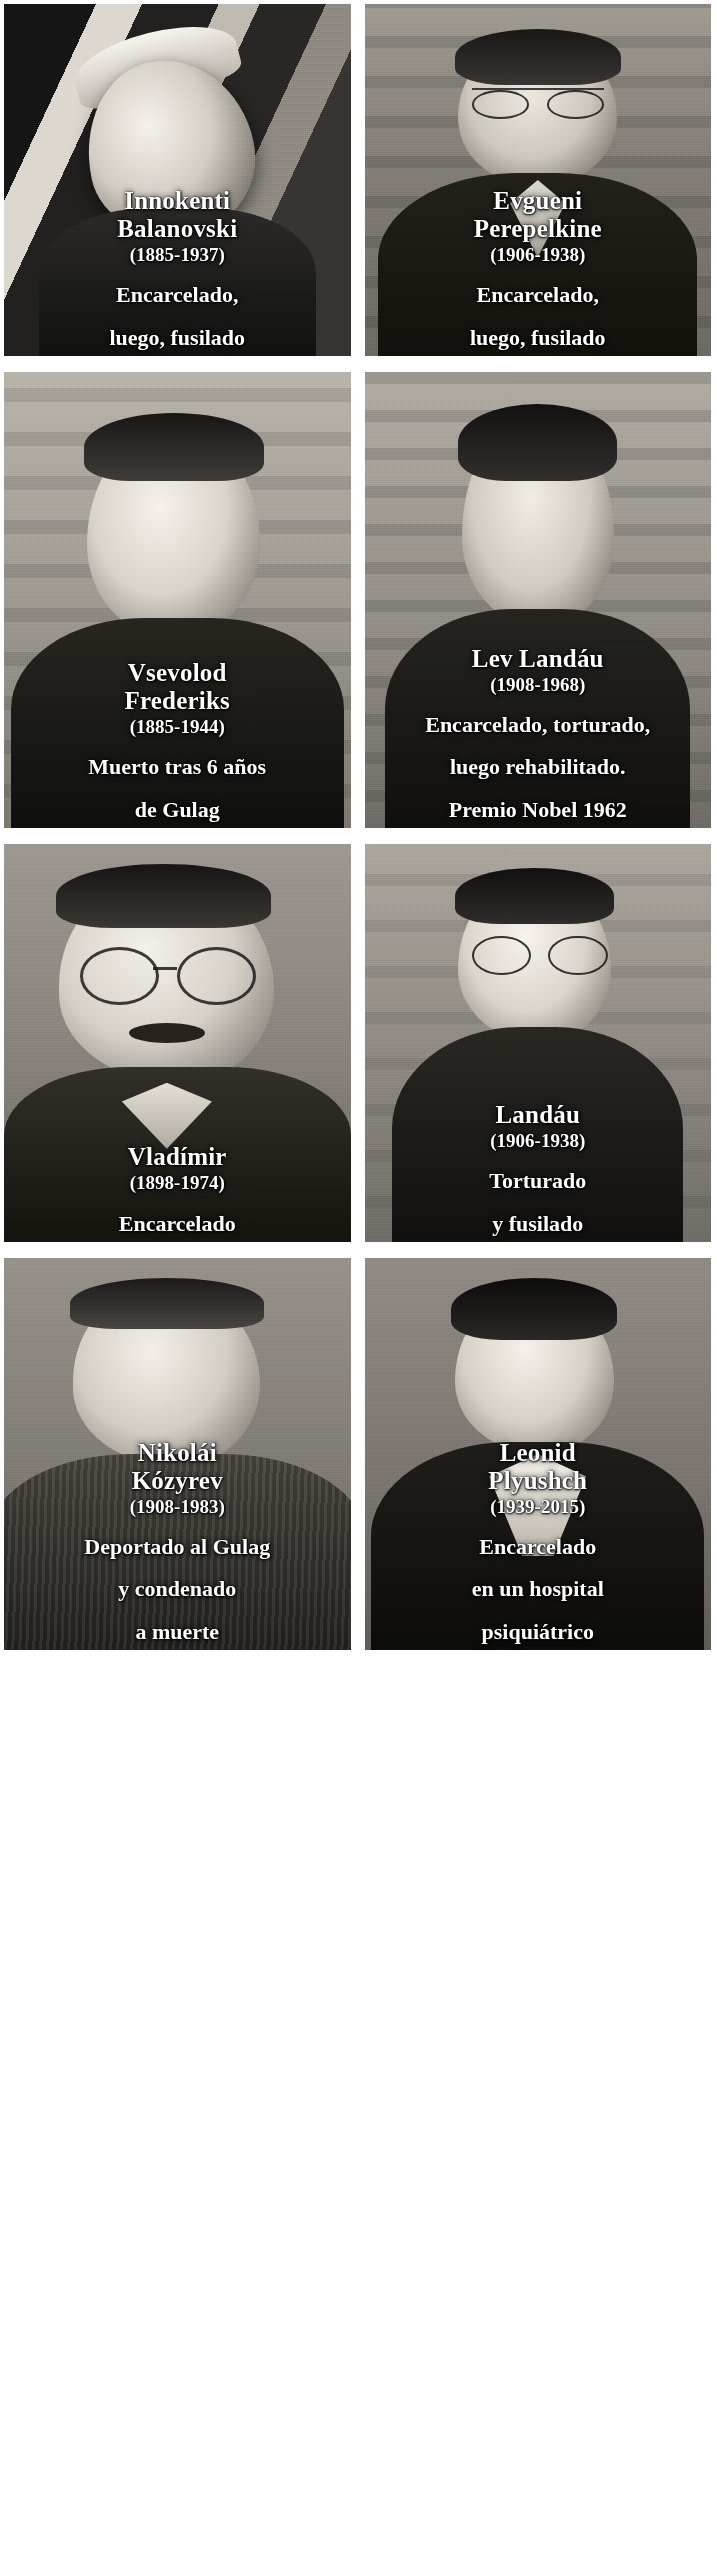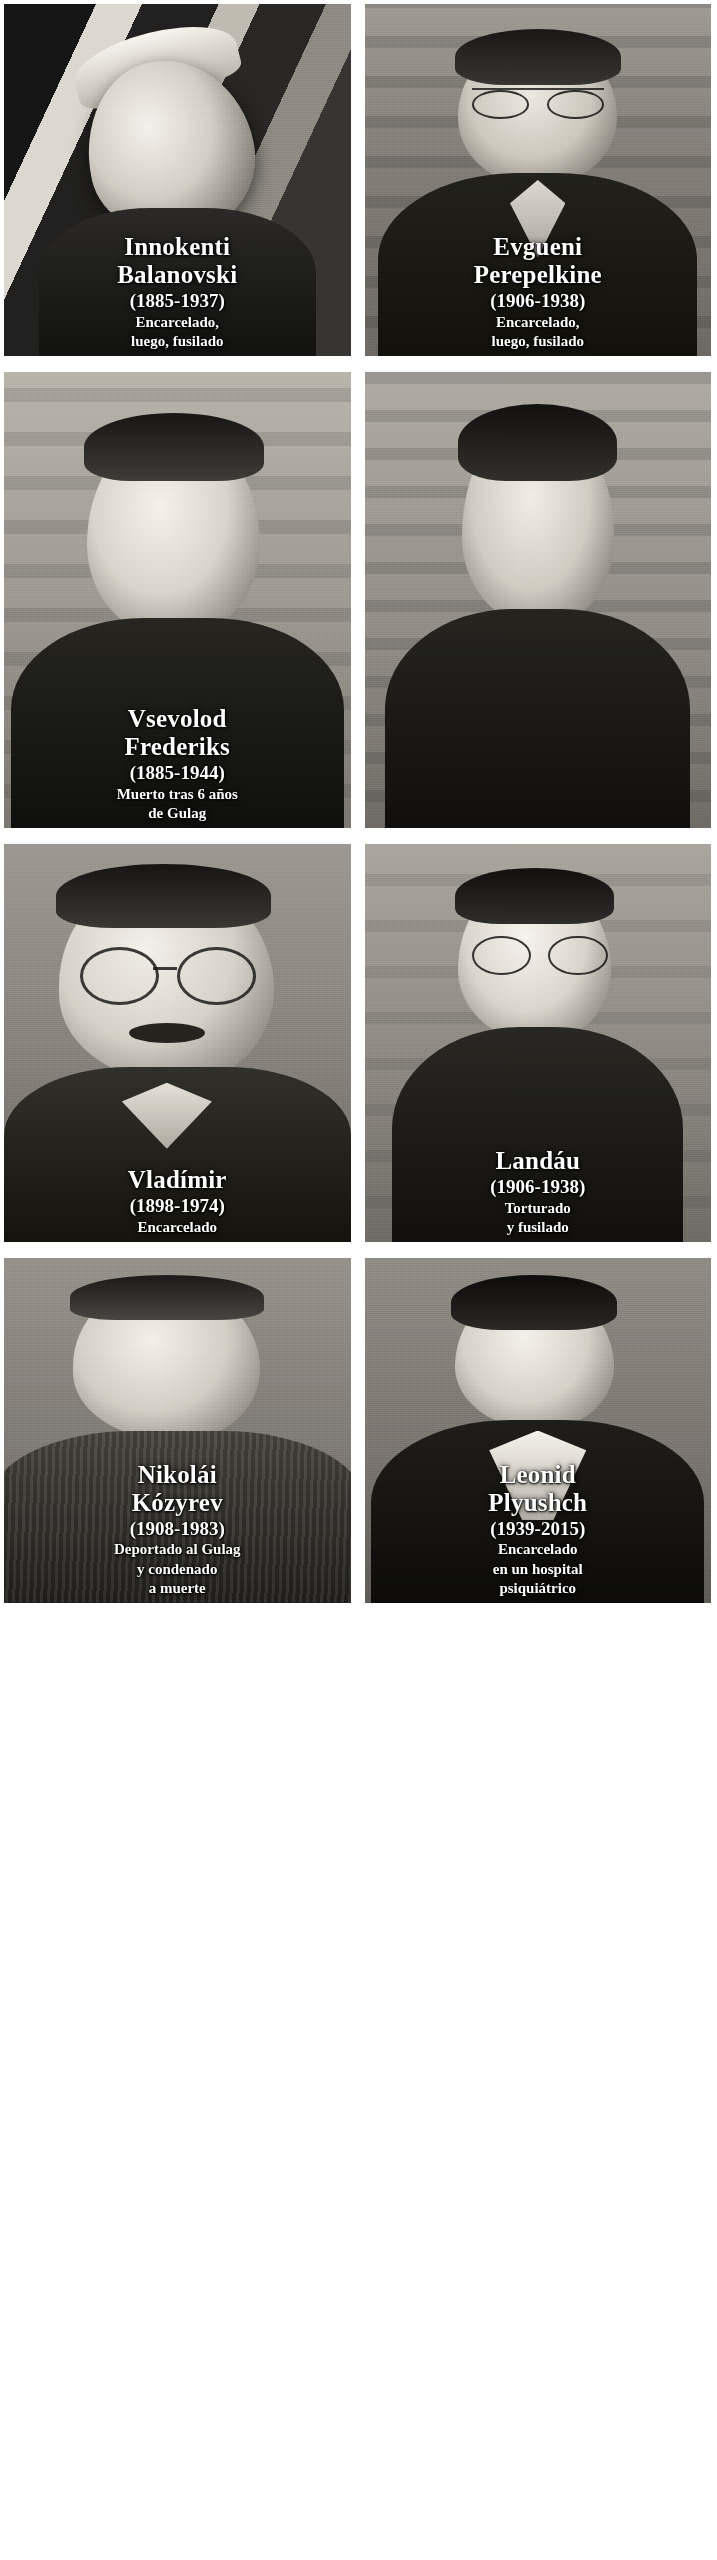--- a/index.html
+++ b/index.html
@@ -28,21 +28,21 @@
   }
   .cell {
     position: relative;
     width: 100%;
     overflow: hidden;
     background: #6a6a6a;
   }
   .cell.h1 { height: 352px; }
   .cell.h2 { height: 456px; }
   .cell.h3 { height: 398px; }
-  .cell.h4 { height: 345px; }
+  .cell.h4 { height: 392px; }
 
   
   .photo {
     position: absolute;
     inset: 0;
     background: #8b8b8b;
     filter: contrast(1.05);
   }
   .grain {
     position: absolute;
@@ -72,23 +72,23 @@
     display: block;
   }
   .years {
     font-weight: bold;
     font-size: 19px;
     display: block;
     margin-top: 1px;
   }
   .fate {
     font-weight: bold;
-    font-size: 15px;
+    font-size: 22px;
     display: block;
-    margin-top: 2px;
+    margin-top: 17px;
     line-height: 1.15;
   }
 
   
   .p1 {
     background:
       linear-gradient(115deg, #1a1a1a 0 18%, #d8d4cc 18% 27%, #262524 27% 42%, #bdb8ae 42% 50%, #2c2b29 50% 63%, #8e8a83 63% 72%, #3a3836 72% 100%),
       #3c3a38;
   }
   .p1 .head {
@@ -520,20 +520,27 @@
     </div>
 
     <div class="cell h2">
       <div class="photo p4">
         <div class="backtext"></div>
         <div class="head"></div>
         <div class="hair"></div>
         <div class="torso"></div>
         <div class="grain"></div>
       </div>
+      <div class="caption">
+        <span class="name">Lev Landáu</span>
+        <span class="years">(1908-1968)</span>
+        <span class="fate">Encarcelado, torturado,</span>
+        <span class="fate">luego rehabilitado.</span>
+        <span class="fate">Premio Nobel 1962</span>
+      </div>
     </div>
 
     <div class="cell h3">
       <div class="photo p5">
         <div class="head"></div>
         <div class="hair"></div>
         <div class="spec l"></div>
         <div class="spec r"></div>
         <div class="bridge"></div>
         <div class="stache"></div>

